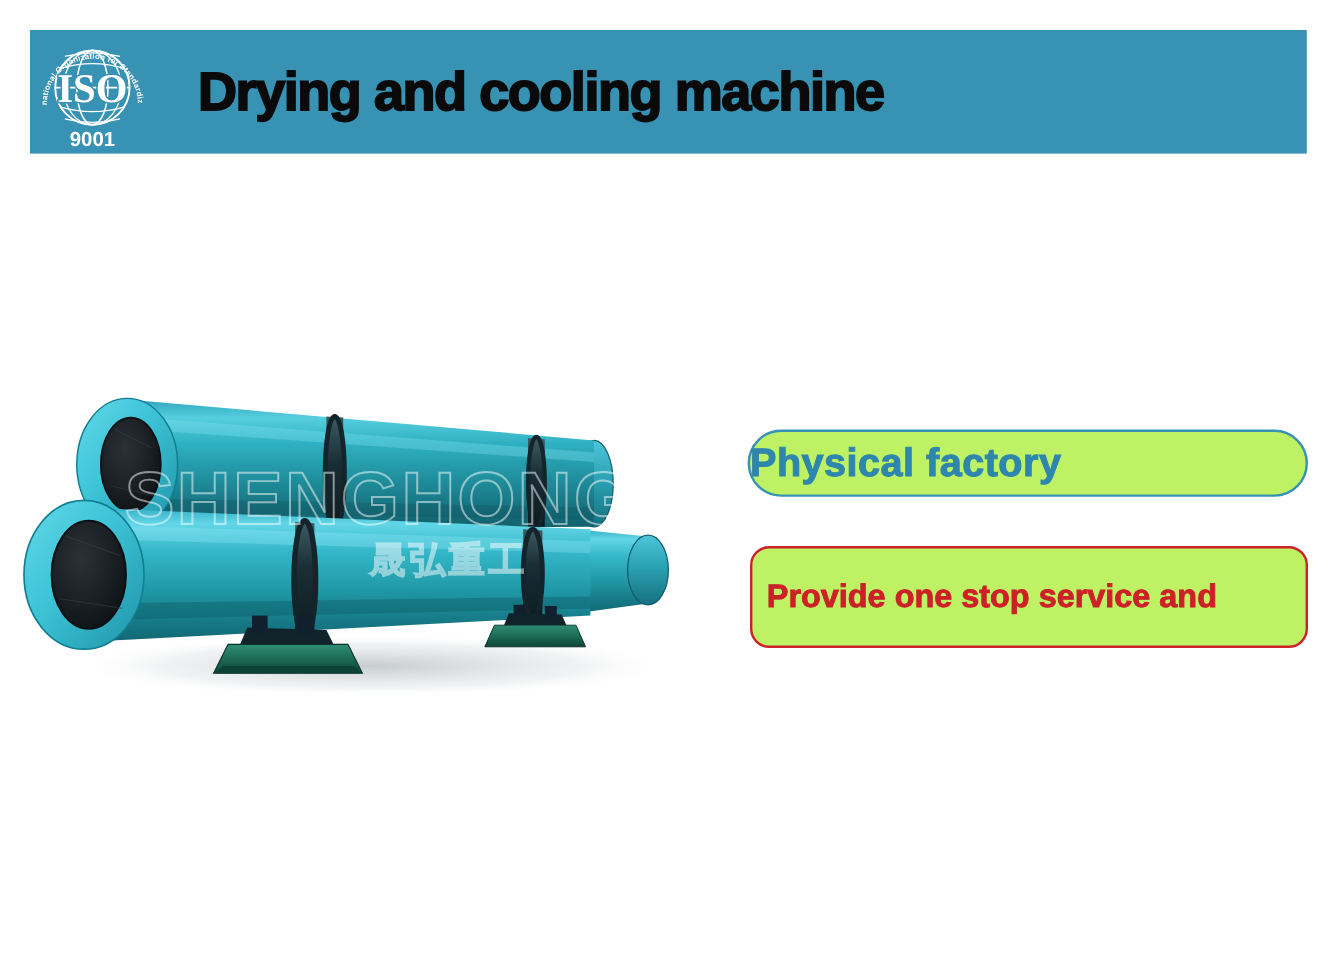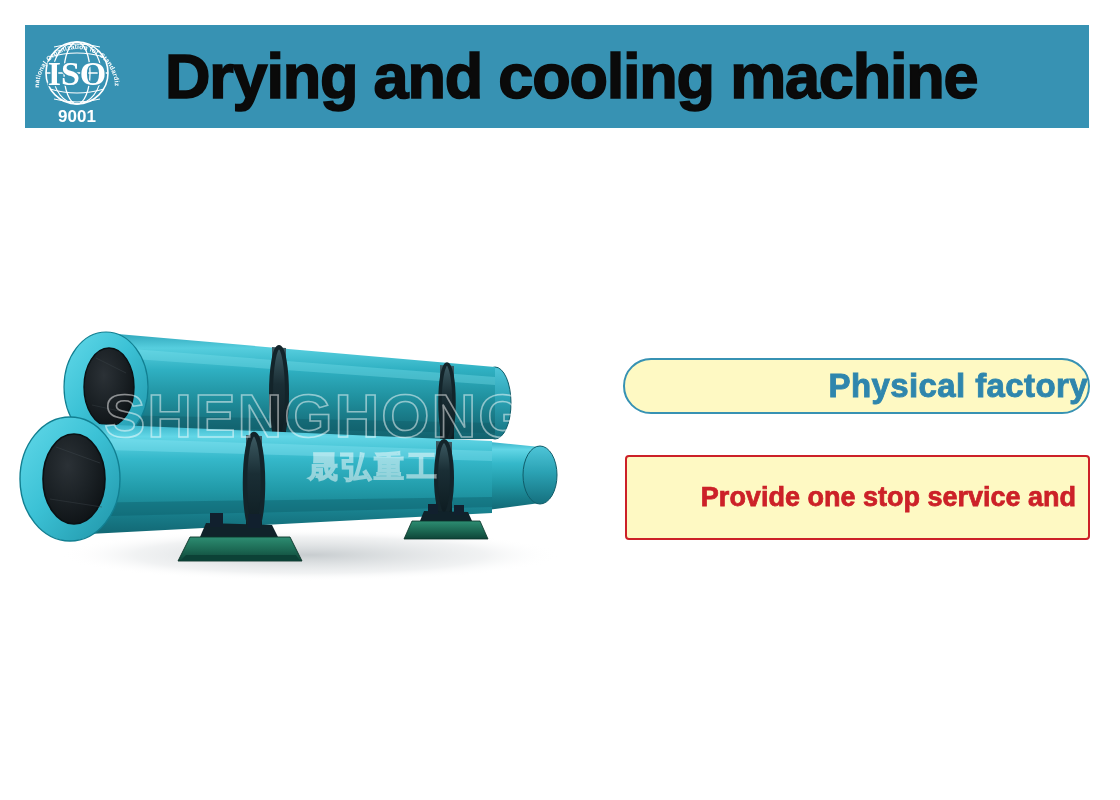--- a/index.html
+++ b/index.html
@@ -36,21 +36,21 @@
     position: absolute;
     left: 0;
     top: 0;
   }
 
   .header-title {
     flex: 1 1 auto;
     color: #0a0a0a;
     font-family: "Liberation Sans", sans-serif;
     font-weight: bold;
-    font-size: 63px;
+    font-size: 45px;
     line-height: 103px;
     letter-spacing: -1.2px;
     white-space: nowrap;
     padding-left: 36px;
     -webkit-text-stroke: 1.6px #0a0a0a;
   }
 
   
   .photo-area {
     position: absolute;
@@ -60,24 +60,24 @@
     height: 350px;
   }
   .photo-area svg {
     display: block;
   }
 
   
   .callout {
     position: absolute;
     box-sizing: border-box;
-    background: #fef9c3;
+    background: #bef264;
     display: flex;
     align-items: center;
-    justify-content: flex-end;
+    justify-content: flex-start;
     text-align: center;
   }
   .callout-blue {
     left: 623px;
     top: 358px;
     width: 467px;
     height: 56px;
     border: 2.5px solid #3792b3;
     border-radius: 28px;
   }
@@ -88,21 +88,21 @@
     font-size: 33px;
     letter-spacing: 0.4px;
     -webkit-text-stroke: 0.9px #2f86ad;
   }
   .callout-red {
     left: 625px;
     top: 455px;
     width: 465px;
     height: 85px;
     border: 2.5px solid #cc2128;
-    border-radius: 4px;
+    border-radius: 16px;
     padding: 0 12px;
   }
   .callout-red .callout-text {
     color: #cc2128;
     font-family: "Liberation Sans", sans-serif;
     font-weight: bold;
     font-size: 27px;
     line-height: 33px;
     -webkit-text-stroke: 0.75px #cc2128;
   }

